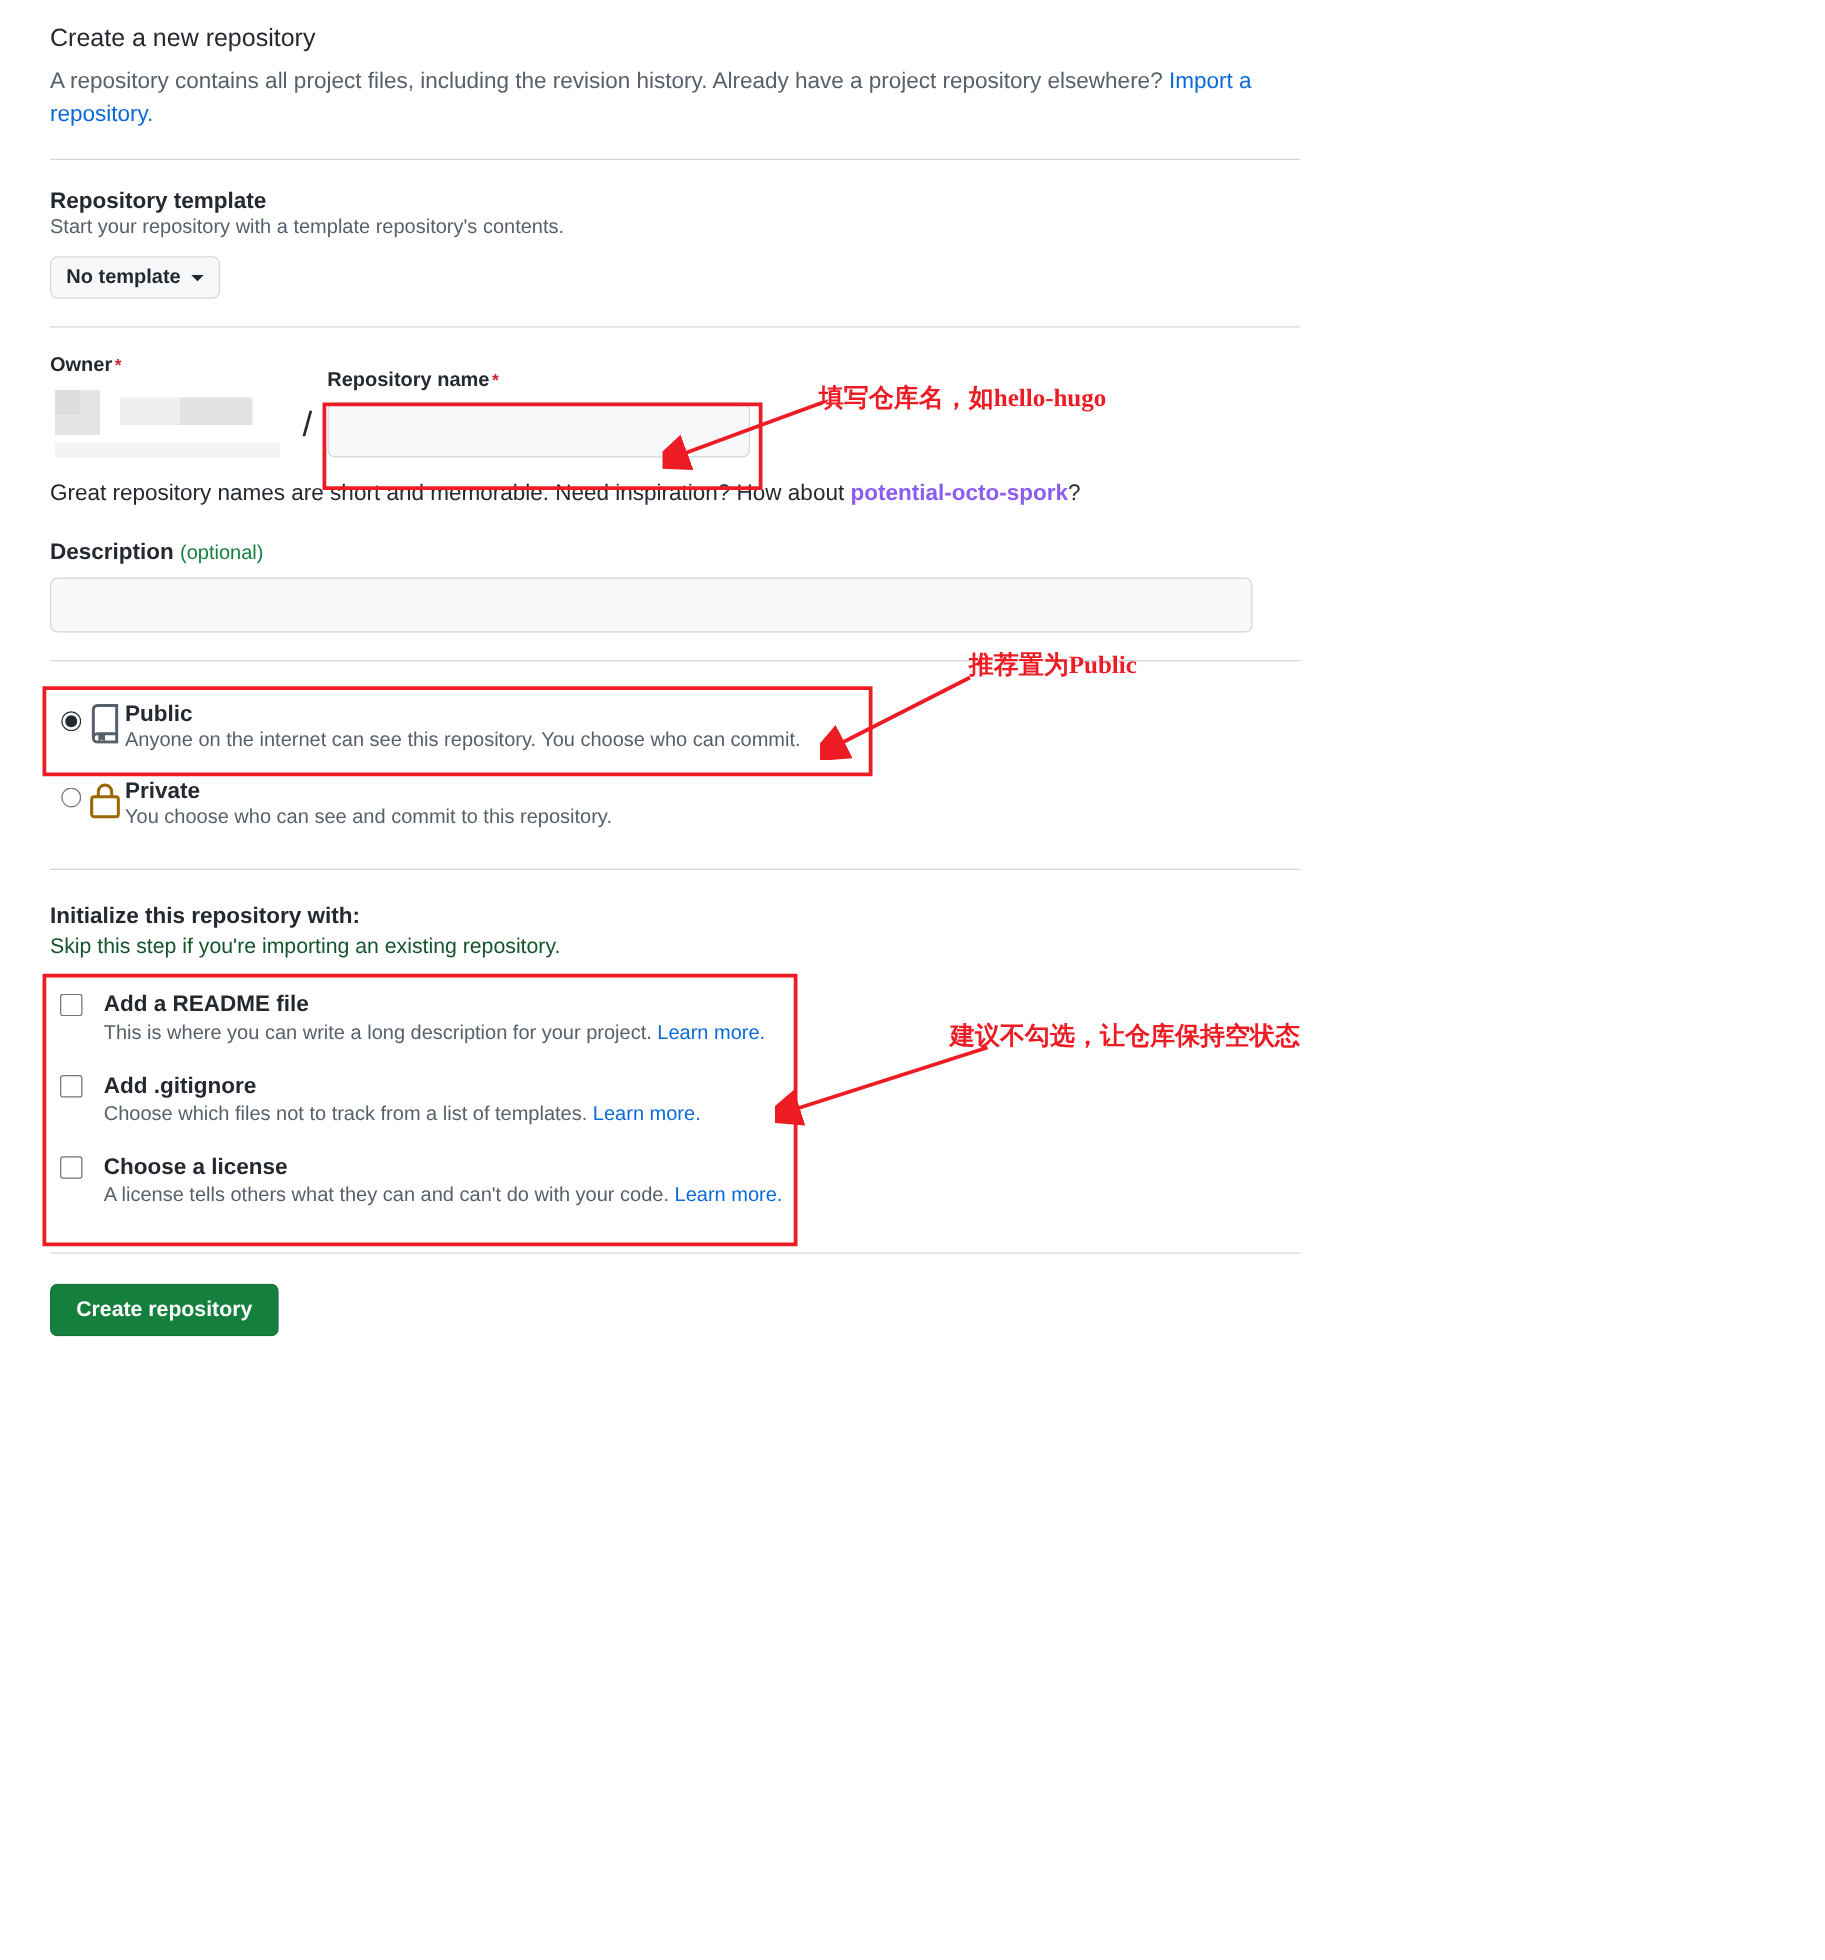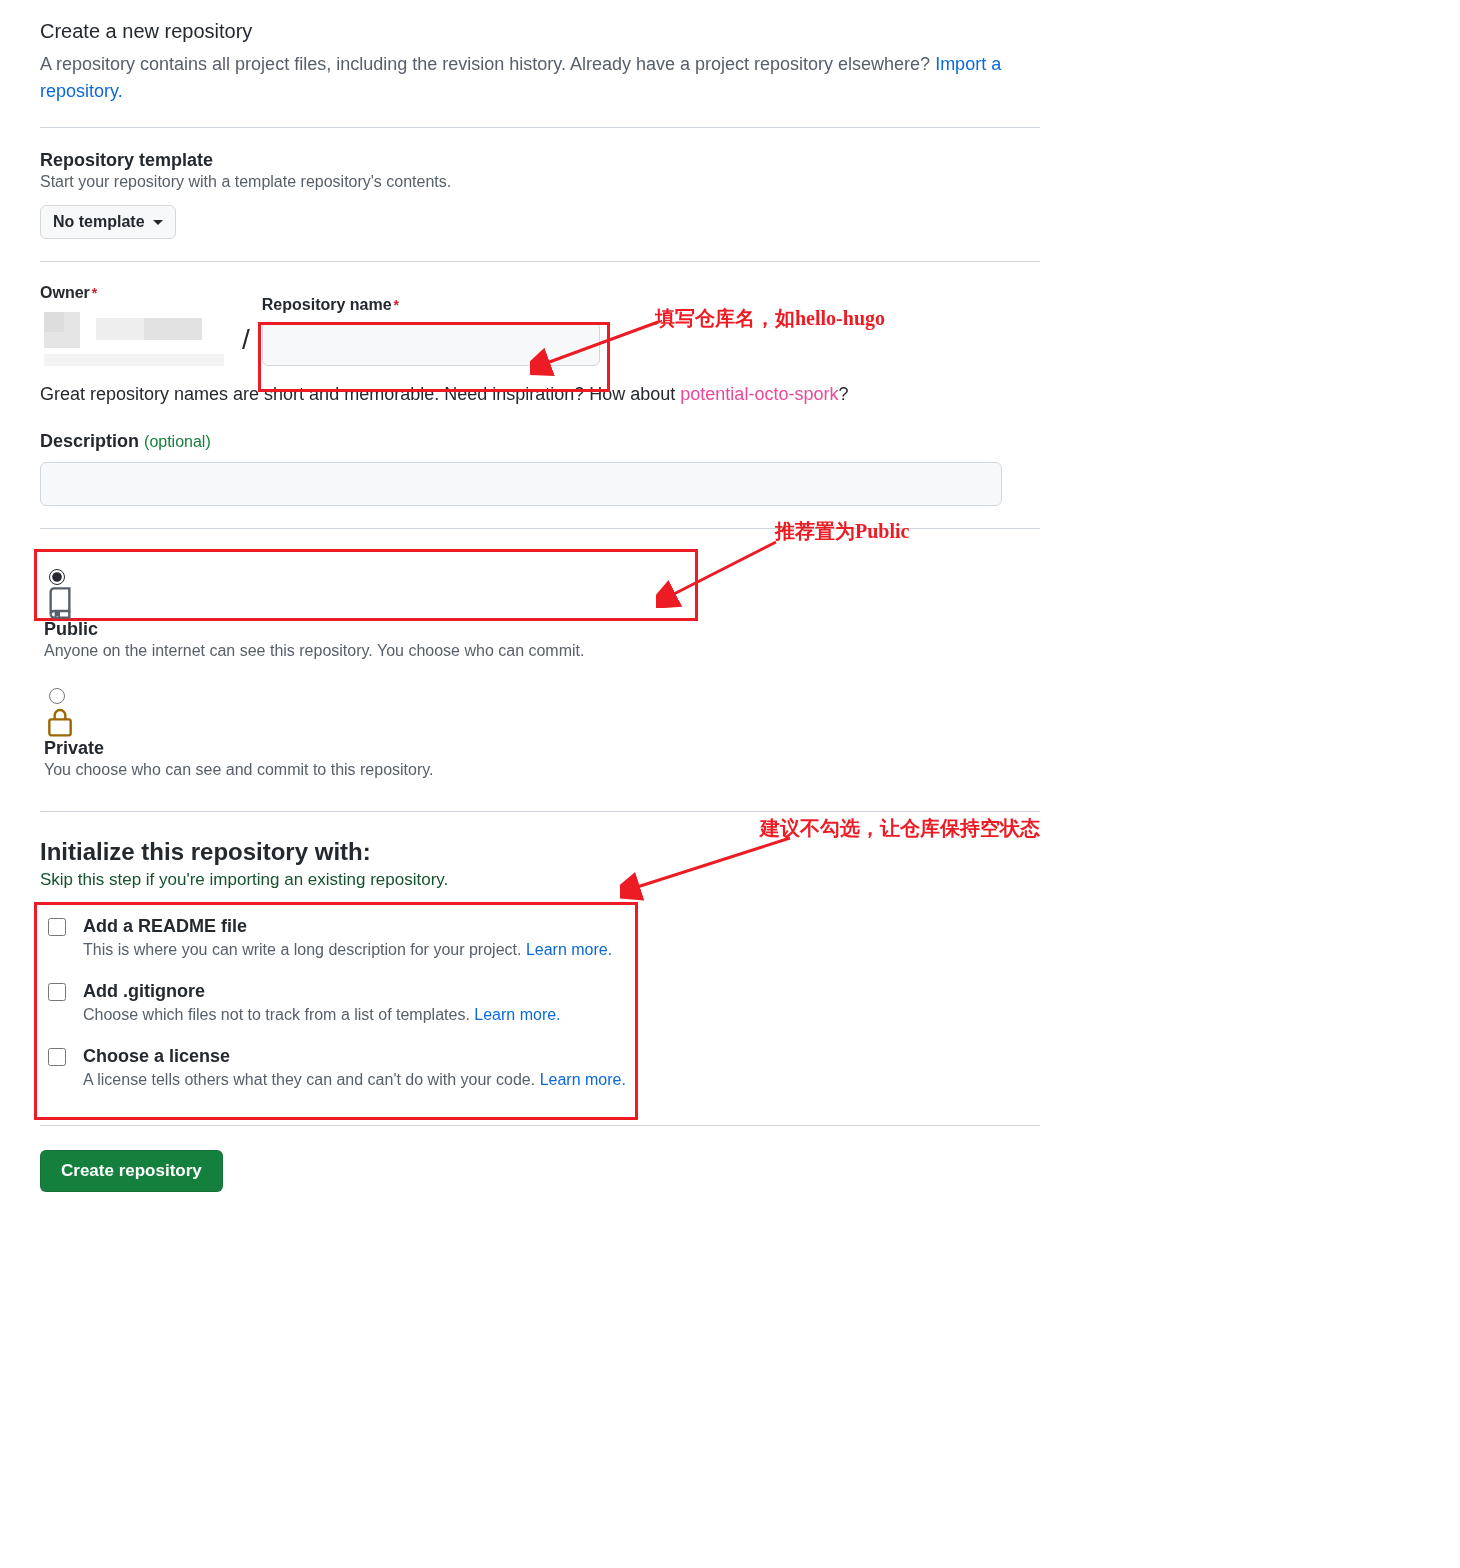--- a/index.html
+++ b/index.html
@@ -115,21 +115,21 @@
     border-radius: 6px;
     background: #f6f8fa;
     padding: 6px 12px;
     font-size: 16px;
   }
   .hint {
     font-size: 18px;
     color: #24292f;
     margin: 18px 0 0 0;
   }
-  .hint .suggest { color: #ec4899; font-weight: 400; }
+  .hint .suggest { color: #8b5cf6; font-weight: 700; }
   .desc-label {
     font-weight: 600;
     font-size: 18px;
     margin-top: 26px;
   }
   .optional { color: #15803d; font-weight: 400; font-size: 16px; }
   .desc-input {
     width: 100%;
     max-width: 962px;
     height: 44px;
@@ -139,21 +139,20 @@
     margin-top: 10px;
     padding: 6px 12px;
     font-size: 16px;
   }
   .vis-group { margin-top: 0; }
   .vis-row {
     display: flex;
     align-items: flex-start;
     padding: 10px 4px;
     position: relative;
-    flex-direction: column;
   }
   .vis-row input[type=radio] {
     margin-top: 8px;
     width: 16px; height: 16px;
     accent-color: #24292f;
   }
   .vis-icon {
     width: 32px; height: 32px;
     flex-shrink: 0;
     margin-top: 2px;
@@ -163,21 +162,21 @@
     font-size: 18px;
     font-weight: 600;
   }
   .vis-text p {
     margin: 2px 0 0 0;
     color: #57606a;
     font-size: 16px;
   }
   .init-label {
     font-weight: 600;
-    font-size: 24px;
+    font-size: 18px;
     margin: 26px 0 4px 0;
   }
   .init-desc {
     color: #14532d;
     font-size: 17px;
     margin: 2px 0 18px 0;
   }
   .check-row {
     display: flex;
     align-items: flex-start;

